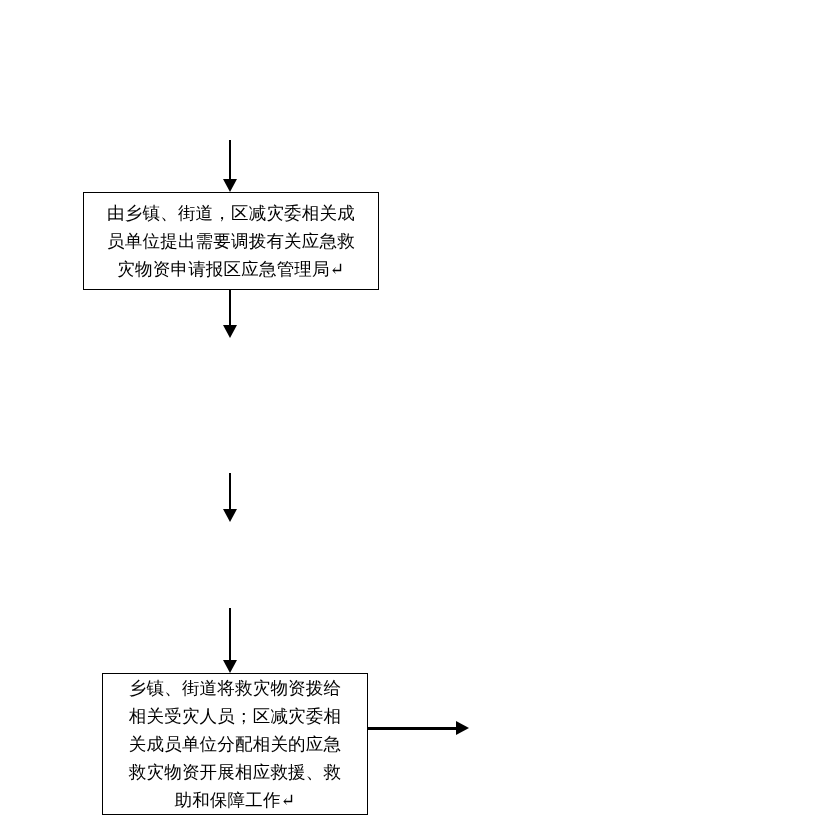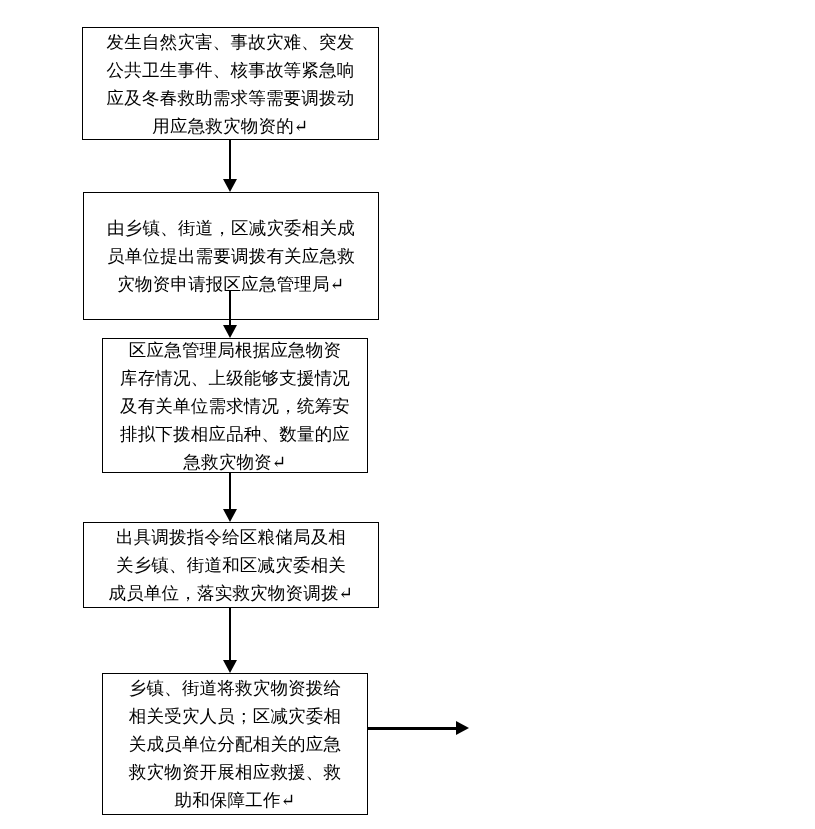--- a/index.html
+++ b/index.html
@@ -38,21 +38,21 @@
     font-family: "DejaVu Serif", "Liberation Serif", serif;
     font-size: 17.5px;
     line-height: 28px;
     letter-spacing: 0.2px;
     color: #000000;
     white-space: pre-line;
     text-align: center;
   }
   
   #node-1 { left: 82px;  top: 27px;  width: 297px; height: 113px; }
-  #node-2 { left: 83px;  top: 192px; width: 296px; height: 128px;  }
+  #node-2 { left: 83px;  top: 192px; width: 296px; height: 98px;  }
   #node-3 { left: 102px; top: 338px; width: 266px; height: 135px; }
   #node-4 { left: 83px;  top: 522px; width: 296px; height: 86px;  }
   #node-5 { left: 102px; top: 673px; width: 266px; height: 142px; }
   #node-6 { left: 468px; top: 686px; width: 262px; height: 86px;  }
 
   
   .conn-v {
     position: absolute;
     width: 2px;
     background: #000000;
@@ -87,55 +87,37 @@
   #conn-4-5 { left: 229px; top: 608px; height: 52px; }
   #head-4-5 { left: 223px; top: 660px; }
   #conn-5-6 { left: 368px; top: 727px; width: 88px; }
   #head-5-6 { left: 456px; top: 721px; }
 </style>
 </head>
 <body>
 
 <div id="canvas">
 
-  <div class="node" id="node-1">
-    <span class="txt">发生自然灾害、事故灾难、突发
-公共卫生事件、核事故等紧急响
-应及冬春救助需求等需要调拨动
-用应急救灾物资的↵</span>
-  </div>
 
   <div class="conn-v" id="conn-1-2"></div>
   <div class="arrow-down" id="head-1-2"></div>
 
   <div class="node" id="node-2">
     <span class="txt">由乡镇、街道，区减灾委相关成
 员单位提出需要调拨有关应急救
 灾物资申请报区应急管理局↵</span>
   </div>
 
   <div class="conn-v" id="conn-2-3"></div>
   <div class="arrow-down" id="head-2-3"></div>
 
-  <div class="node" id="node-3">
-    <span class="txt">区应急管理局根据应急物资
-库存情况、上级能够支援情况
-及有关单位需求情况，统筹安
-排拟下拨相应品种、数量的应
-急救灾物资↵</span>
-  </div>
 
   <div class="conn-v" id="conn-3-4"></div>
   <div class="arrow-down" id="head-3-4"></div>
 
-  <div class="node" id="node-4">
-    <span class="txt">出具调拨指令给区粮储局及相
-关乡镇、街道和区减灾委相关
-成员单位，落实救灾物资调拨↵</span>
-  </div>
 
   <div class="conn-v" id="conn-4-5"></div>
   <div class="arrow-down" id="head-4-5"></div>
 
   <div class="node" id="node-5">
     <span class="txt">乡镇、街道将救灾物资拨给
 相关受灾人员；区减灾委相
 关成员单位分配相关的应急
 救灾物资开展相应救援、救
 助和保障工作↵</span>

